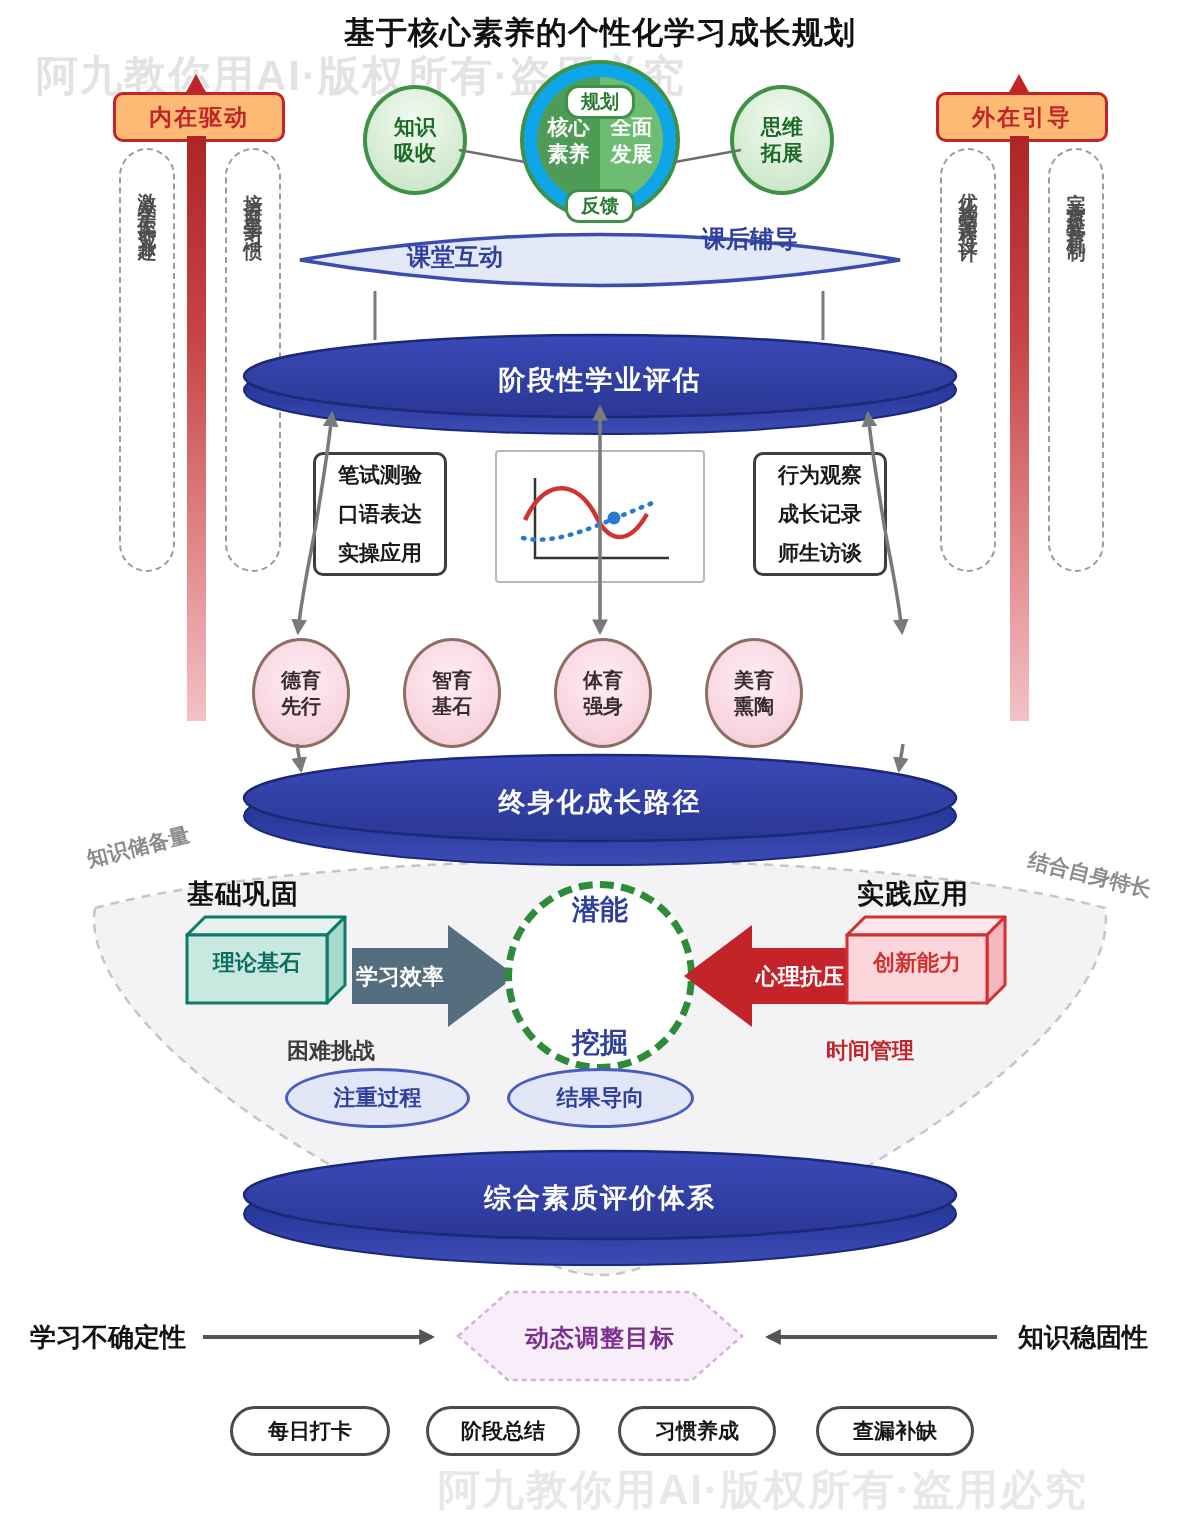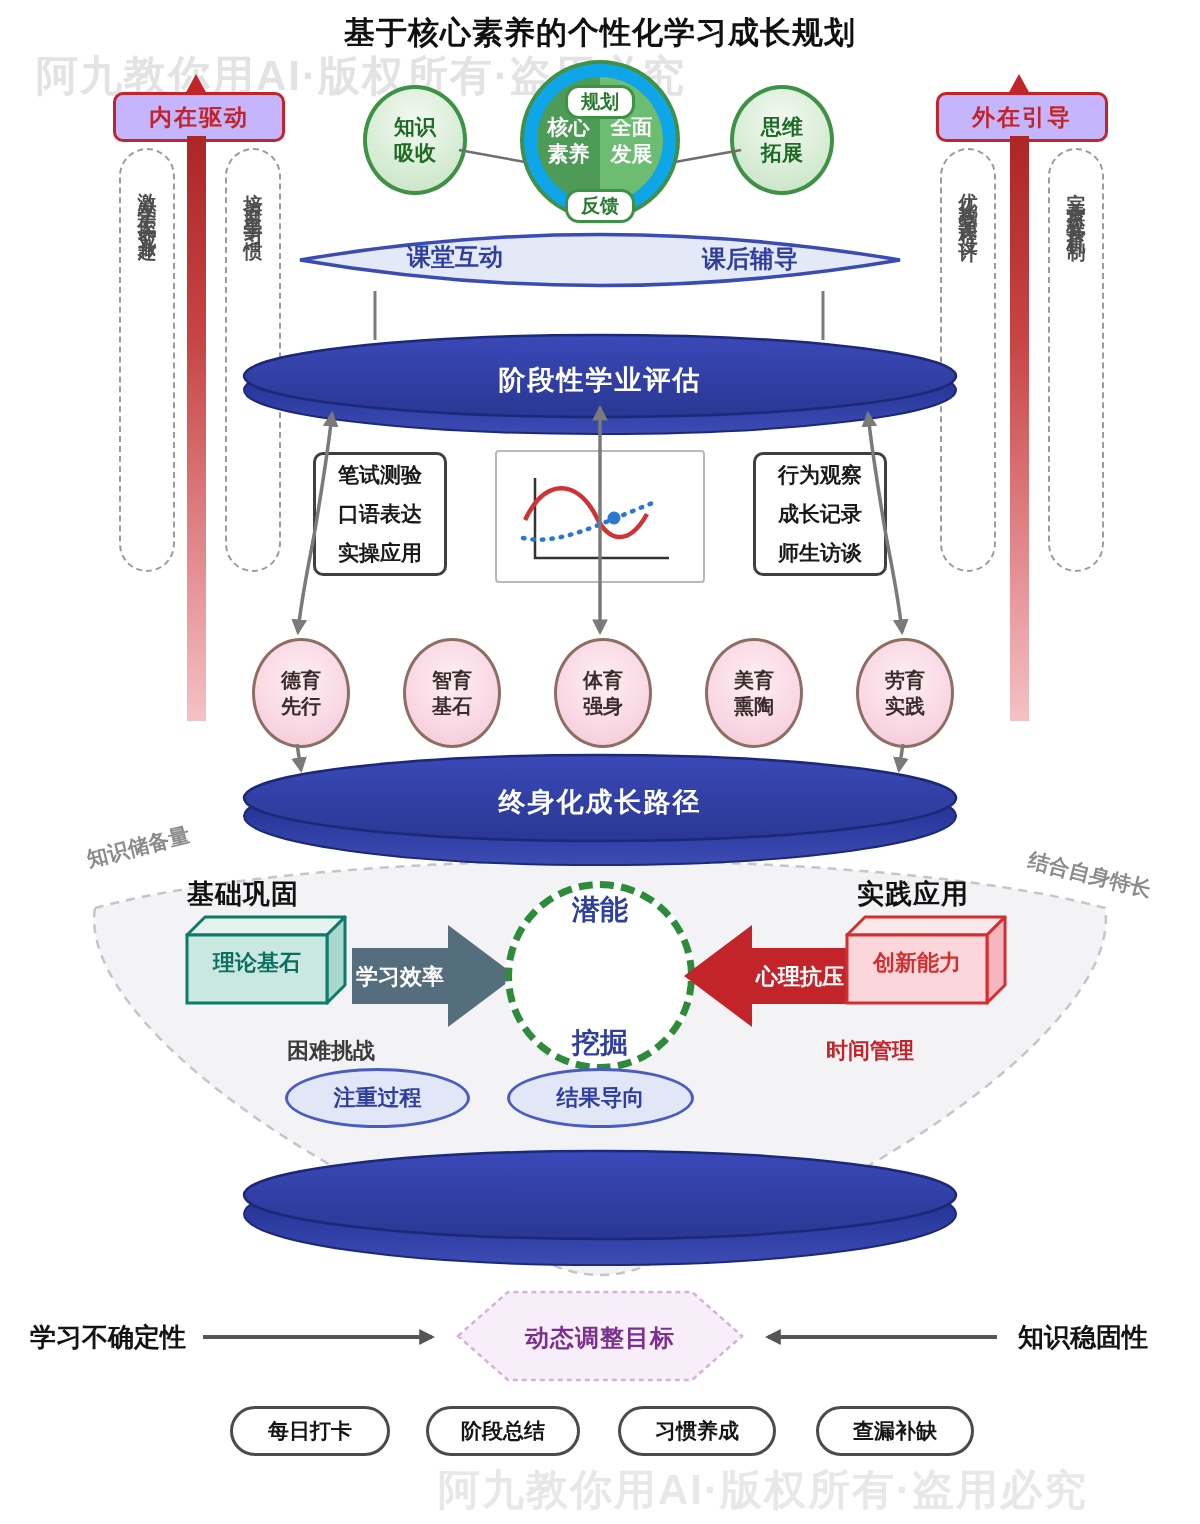--- a/index.html
+++ b/index.html
@@ -14,21 +14,21 @@
     display:flex;flex-direction:column;align-items:center;justify-content:center;
     color:#1d6b24;font-weight:800;font-size:21px;line-height:1.25;}
   .core-outer{width:152px;height:152px;border-radius:50%;border:4px solid #3f9145;background:#0ea5e9;
     display:flex;align-items:center;justify-content:center;}
   .core-inner{width:126px;height:126px;border-radius:50%;overflow:hidden;display:flex;}
   .core-half{width:50%;display:flex;flex-direction:column;align-items:center;justify-content:center;
     color:#fff;font-weight:800;font-size:21px;line-height:1.3;}
   .core-tag{background:#fff;border:3px solid #3f9145;border-radius:14px;padding:1px 13px;
     color:#267a2e;font-weight:800;font-size:19px;white-space:nowrap;}
   
-  .banner{width:166px;height:44px;background:#c4b5fd;border:3.5px solid #c3242a;border-radius:10px;
+  .banner{width:166px;height:44px;background:#fdba74;border:3.5px solid #c3242a;border-radius:10px;
     color:#c3242a;font-weight:800;font-size:23px;display:flex;align-items:center;justify-content:center;letter-spacing:2px;}
   .pole-tip{width:0;height:0;border-left:11px solid transparent;border-right:11px solid transparent;border-bottom:20px solid #c3242a;}
   .redbar{width:19px;background:linear-gradient(#ad2626 0%,#c74545 35%,#e89a9e 80%,#f3c2c5 100%);}
   .capsule{width:56px;height:424px;border:2.5px dashed #9a9aa2;border-radius:32px;
     display:flex;justify-content:center;align-items:flex-start;padding-top:28px;box-sizing:border-box;background:transparent;}
   .capsule span{writing-mode:vertical-rl;letter-spacing:7px;color:#4e4e4e;font-weight:700;font-size:19px;}
   
   .lens-label{font-size:24px;font-weight:800;color:#2f3f9e;text-align:center;}
   .disc-label{color:#ffffff;font-weight:800;font-size:27px;text-align:center;letter-spacing:2px;}
   
@@ -124,21 +124,21 @@
       </div>
     </div>
   </div>
   <div class="abs core-tag" style="left:600px;top:85px;transform:translateX(-50%);">规划</div>
   <div class="abs core-tag" style="left:600px;top:189px;transform:translateX(-50%);">反馈</div>
 
   <svg class="abs" style="left:296px;top:224px;" width="608" height="72">
     <path d="M 4,36 Q 304,-15 604,36 Q 304,87 4,36 Z" fill="#e4e9f8" stroke="#3a4cb1" stroke-width="3.5"></path>
   </svg>
   <div class="abs lens-label" style="left:350px;top:241px;width:210px;">课堂互动</div>
-  <div class="abs lens-label" style="left:645px;top:243px;width:210px;">课后辅导</div>
+  <div class="abs lens-label" style="left:645px;top:223px;width:210px;">课后辅导</div>
 
   <svg class="abs" style="left:240px;top:332px;" width="720" height="104">
     <ellipse cx="360" cy="58" rx="356" ry="44" fill="url(#discBody)" stroke="#1c2878" stroke-width="2"></ellipse>
     <ellipse cx="360" cy="44" rx="356" ry="41" fill="url(#discTop)" stroke="#1c2878" stroke-width="2.5"></ellipse>
   </svg>
   <div class="abs disc-label" style="left:240px;top:362px;width:720px;">阶段性学业评估</div>
 
   <div class="abs mbox" style="left:313px;top:452px;width:134px;height:124px;">
     <span>笔试测验</span>
     <span>口语表达</span>
@@ -167,24 +167,20 @@
     <span>基石</span>
   </div>
   <div class="abs pcircle" style="left:554px;top:638px;">
     <span>体育</span>
     <span>强身</span>
   </div>
   <div class="abs pcircle" style="left:705px;top:638px;">
     <span>美育</span>
     <span>熏陶</span>
   </div>
-  <div class="abs pcircle" style="left:856px;top:638px;">
-    <span>劳育</span>
-    <span>实践</span>
-  </div>
 
   <svg class="abs" style="left:240px;top:752px;" width="720" height="116">
     <ellipse cx="360" cy="64" rx="356" ry="49" fill="url(#discBody)" stroke="#1c2878" stroke-width="2"></ellipse>
     <ellipse cx="360" cy="46" rx="356" ry="43" fill="url(#discTop)" stroke="#1c2878" stroke-width="2.5"></ellipse>
   </svg>
   <div class="abs disc-label" style="left:240px;top:784px;width:720px;">终身化成长路径</div>
 
   <div class="abs rot" style="left:84px;top:846px;transform:rotate(-14deg);transform-origin:left top;">知识储备量</div>
   <div class="abs rot" style="left:1032px;top:846px;transform:rotate(14deg);transform-origin:left top;">结合自身特长</div>
 
@@ -223,20 +219,21 @@
   <div class="abs small-label" style="left:287px;top:1036px;color:#3c3c3c;">困难挑战</div>
   <div class="abs small-label" style="left:826px;top:1036px;color:#c3242a;">时间管理</div>
 
   <div class="abs epill" style="left:285px;top:1068px;width:185px;height:60px;">注重过程</div>
   <div class="abs epill" style="left:507px;top:1068px;width:187px;height:60px;">结果导向</div>
 
   <svg class="abs" style="left:240px;top:1148px;" width="720" height="120">
     <ellipse cx="360" cy="66" rx="356" ry="51" fill="url(#discBody)" stroke="#1c2878" stroke-width="2"></ellipse>
     <ellipse cx="360" cy="47" rx="356" ry="44" fill="url(#discTop)" stroke="#1c2878" stroke-width="2.5"></ellipse>
   </svg>
+  <div class="abs disc-label" style="left:240px;top:1180px;width:720px;">综合素质评价体系</div>
 
   <svg class="abs" style="left:450px;top:1288px;" width="300" height="96">
     <polygon points="8,48 58,4 242,4 292,48 242,92 58,92" fill="#f8eefa" stroke="#d4b3d9" stroke-width="2.5" stroke-dasharray="5 4"></polygon>
   </svg>
   <div class="abs hex-label" style="left:450px;top:1322px;width:300px;">动态调整目标</div>
   <div class="abs end-label" style="left:30px;top:1320px;">学习不确定性</div>
   <div class="abs end-label" style="left:1018px;top:1320px;">知识稳固性</div>
 
   <div class="abs pill" style="left:230px;top:1406px;width:160px;height:50px;">每日打卡</div>
   <div class="abs pill" style="left:426px;top:1406px;width:154px;height:50px;">阶段总结</div>

